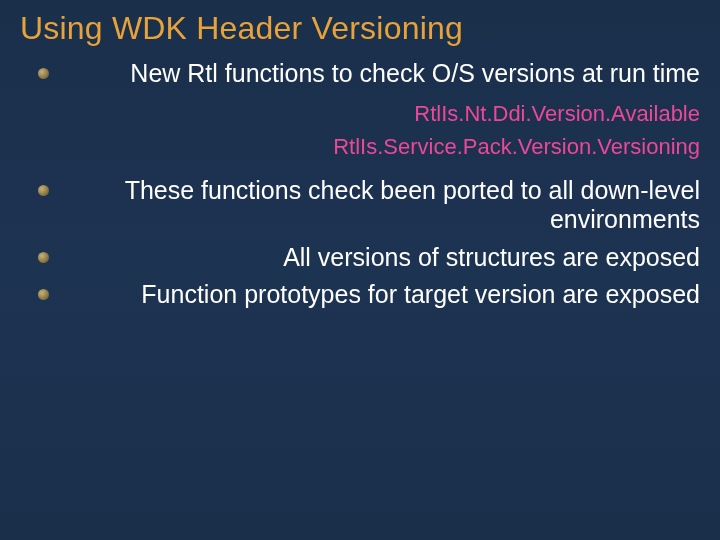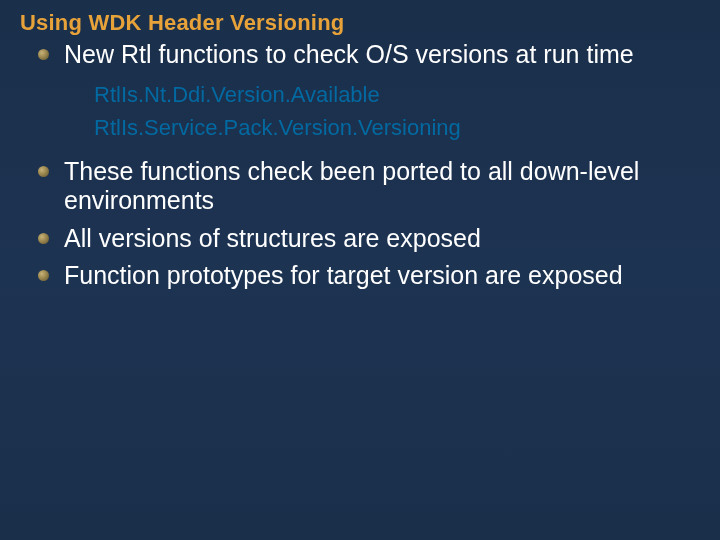--- a/index.html
+++ b/index.html
@@ -12,55 +12,56 @@
     overflow: hidden;
   }
   .slide {
     padding: 10px 20px 20px 20px;
     box-sizing: border-box;
     width: 100%;
     height: 100%;
   }
   .title {
     color: #e8a23a;
-    font-size: 22px;
-    font-weight: bold;
-    margin: 0 0 4px 0;
+    font-size: 32px;
+    font-weight: normal;
+    margin: 0 0 12px 0;
     letter-spacing: 0.2px;
   }
   ul.outer {
     list-style: none;
     padding: 0;
     margin: 0 0 0 18px;
   }
   ul.outer > li {
     position: relative;
     padding-left: 26px;
     color: #ffffff;
     font-size: 25px;
     line-height: 1.18;
     margin-bottom: 8px;
+    text-align: right;
   }
   ul.outer > li::before {
     content: "";
     position: absolute;
     left: 0;
     top: 9px;
     width: 11px;
     height: 11px;
     background: radial-gradient(circle at 35% 35%, #c8b27a 0%, #9a864e 45%, #5a4e2e 100%);
     border-radius: 50%;
   }
   ul.inner {
     list-style: none;
     padding: 0;
     margin: 10px 0 14px 30px;
   }
   ul.inner > li {
-    color: #0369a1;
+    color: #ec4899;
     font-size: 22px;
     line-height: 1.35;
     margin-bottom: 4px;
     word-break: break-word;
   }
 </style>
 </head>
 <body>
 
 <div class="slide">

